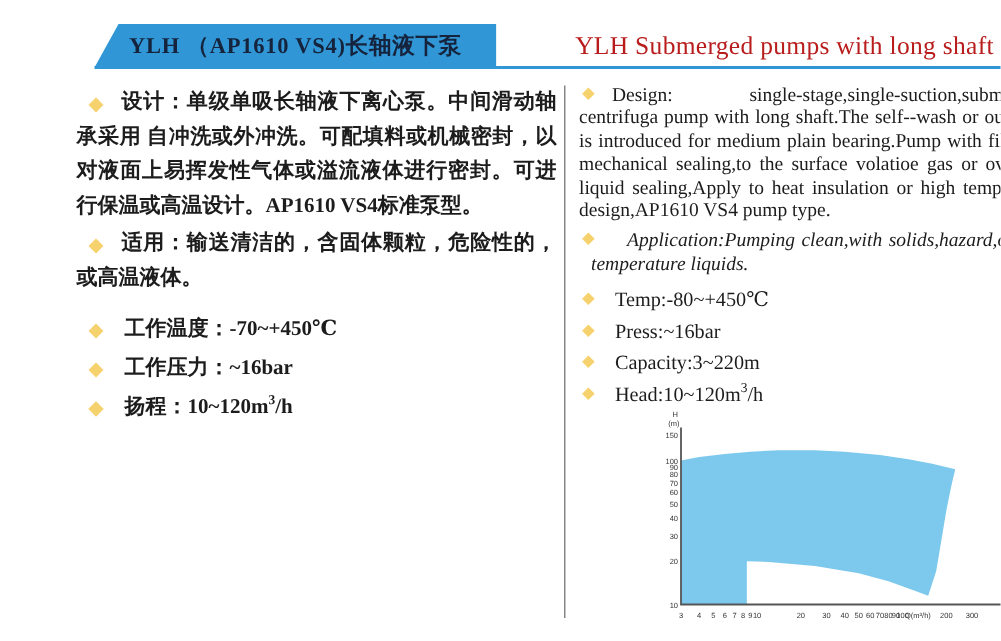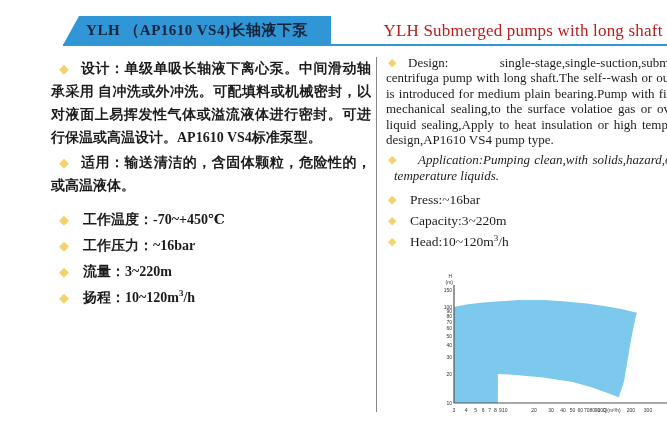--- a/index.html
+++ b/index.html
@@ -70,41 +70,41 @@
       <div class="zh-spec">
         <i class="diamond">◆</i>
         <span>工作温度：-70~+450℃</span>
       </div>
       <div class="zh-spec">
         <i class="diamond">◆</i>
         <span>工作压力：~16bar</span>
       </div>
       <div class="zh-spec">
         <i class="diamond">◆</i>
-        <span>流量：3~220m</span>
       </div>
       <div class="zh-spec">
         <i class="diamond">◆</i>
         <span><span>扬程：10~120m</span><sup>3</sup><span>/h</span></span>
       </div>
     </div>
   </div>
 
   <div class="col-right">
     <div class="en-para">
       <i class="diamond">◆</i>
       <span class="ptext">Design: single-stage,single-suction,submersible centrifuga pump with long shaft.The self--wash or out-wash is introduced for medium plain bearing.Pump with fillers or mechanical sealing,to the surface volatioe gas or overflow liquid sealing,Apply to heat insulation or high temperature design,AP1610 VS4 pump type.</span>
     </div>
     <div class="en-para">
       <i class="diamond">◆</i>
       <span class="ptext hang">Application:Pumping clean,with solids,hazard,or high temperature liquids.</span>
     </div>
     <div class="en-specs">
       <div class="en-spec">
         <i class="diamond">◆</i>
+        <span>Temp:-80~+450℃</span>
       </div>
       <div class="en-spec">
         <i class="diamond">◆</i>
         <span>Press:~16bar</span>
       </div>
       <div class="en-spec">
         <i class="diamond">◆</i>
         <span>Capacity:3~220m</span>
       </div>
       <div class="en-spec">

